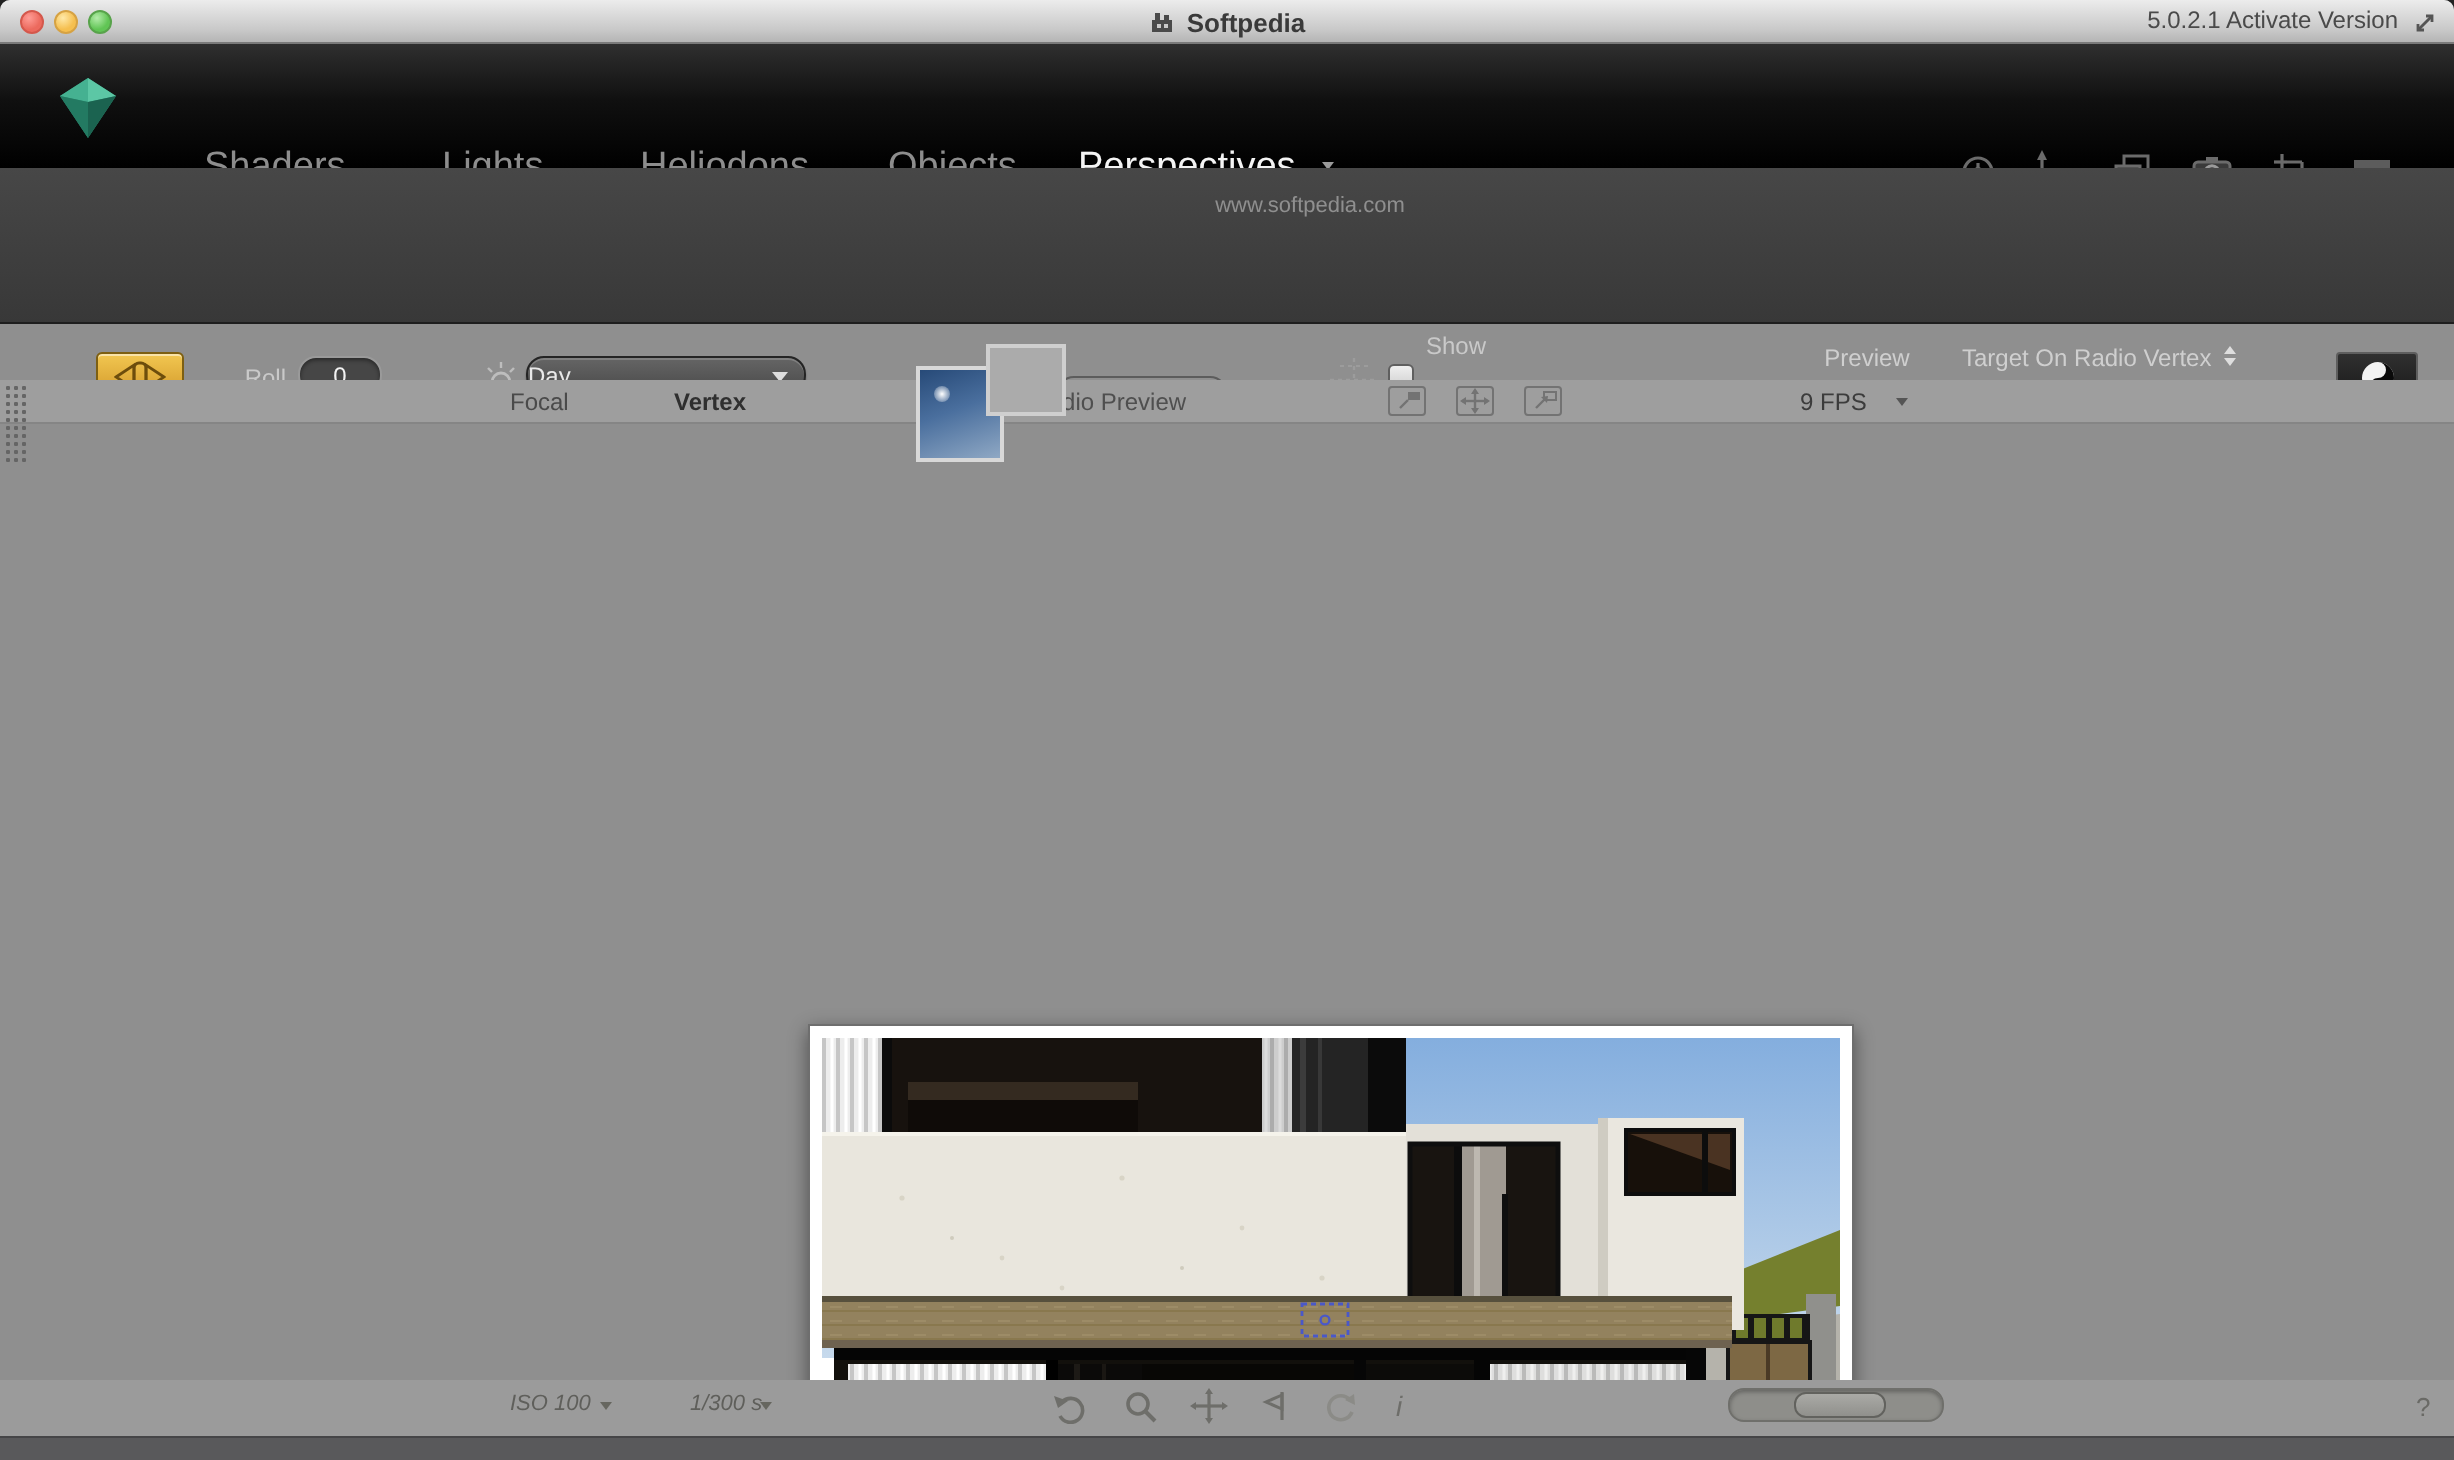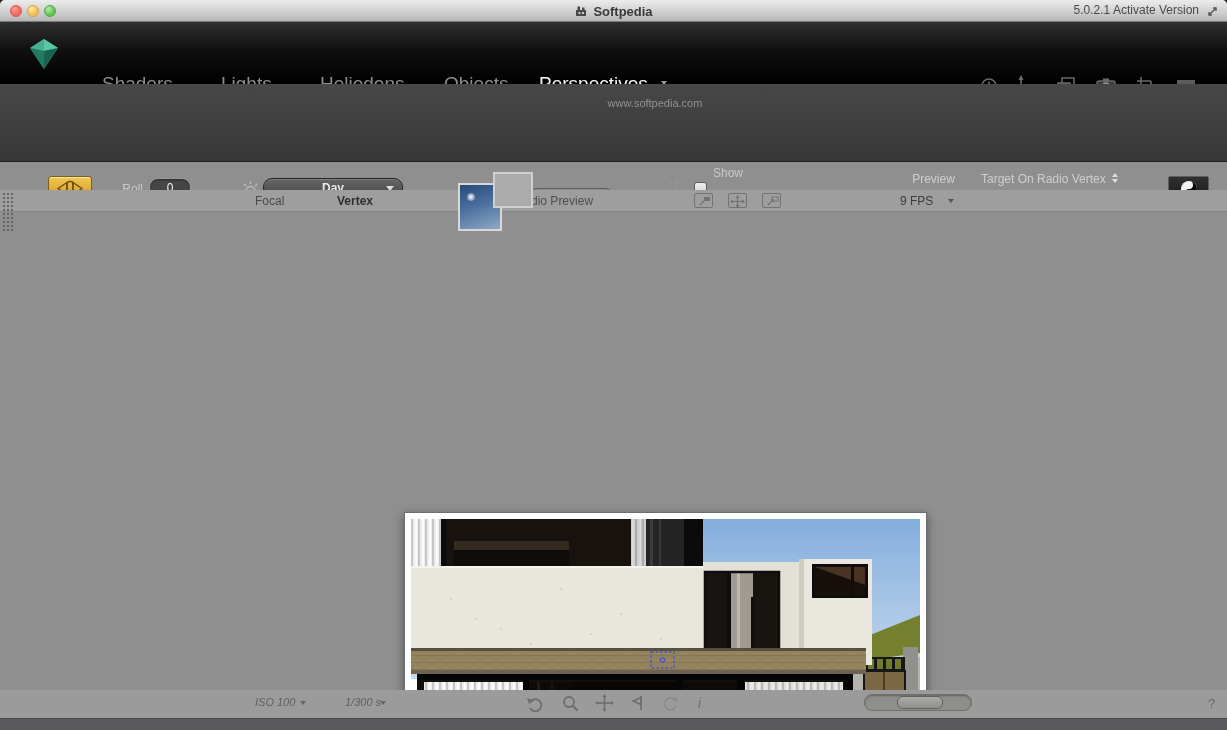--- a/index.html
+++ b/index.html
@@ -29,22 +29,22 @@
 
   
   .panel{position:absolute;left:0;top:84px;width:1227px;height:78px;
     background:linear-gradient(#474747,#383838);border-bottom:1px solid #1e1e1e;}
   .lbl{position:absolute;color:#c9c9c9;font-size:12px;white-space:nowrap;}
   .sec-lbl{position:absolute;top:167px;color:#c4c4c4;font-size:13px;text-align:center;}
   .input-dark{position:absolute;background:#464646;border:1px solid #9a9a9a;border-radius:9px;color:#f2f2f2;
     font-size:12px;display:flex;align-items:center;justify-content:center;box-shadow:inset 0 1px 2px rgba(0,0,0,.45);}
   .coord-input{justify-content:flex-end;padding-right:7px;}
   .pill{position:absolute;background:linear-gradient(#656565,#4a4a4a);border:1px solid #242424;border-radius:9px;
-    color:#e9e9e9;font-size:12px;display:flex;align-items:center;justify-content:center;
-    box-shadow:inset 0 1px 0 rgba(255,255,255,.18),0 1px 1px rgba(0,0,0,.35);font-weight:bold;}
+    color:#e9e9e9;font-size:12px;display:flex;align-items:center;
+    box-shadow:inset 0 1px 0 rgba(255,255,255,.18),0 1px 1px rgba(0,0,0,.35);}
   .pill.disabled{background:transparent;border:1px solid #5c5c5c;color:#8b8b8b;box-shadow:none;}
   .cb{position:absolute;width:13px;height:13px;border-radius:3px;background:linear-gradient(#efefef,#cfcfcf);
     border:1px solid #5f5f5f;}
   .cb.checked::after{content:"✓";position:absolute;left:1px;top:-3px;font-size:13px;color:#1e1e1e;font-weight:bold;}
   .tri-down{width:0;height:0;border-left:4px solid transparent;border-right:4px solid transparent;border-top:5px solid #dedede;}
   .tri-up{width:0;height:0;border-left:4px solid transparent;border-right:4px solid transparent;border-bottom:5px solid #dedede;}
   .tri-down.sm{border-left-width:3px;border-right-width:3px;border-top-width:4px;}
   .tri-up.sm{border-left-width:3px;border-right-width:3px;border-bottom-width:4px;}
   .stepper{position:absolute;display:flex;flex-direction:column;gap:2px;align-items:center;}
   .orange-btn{position:absolute;left:48px;top:92px;width:44px;height:25px;border-radius:3px;

